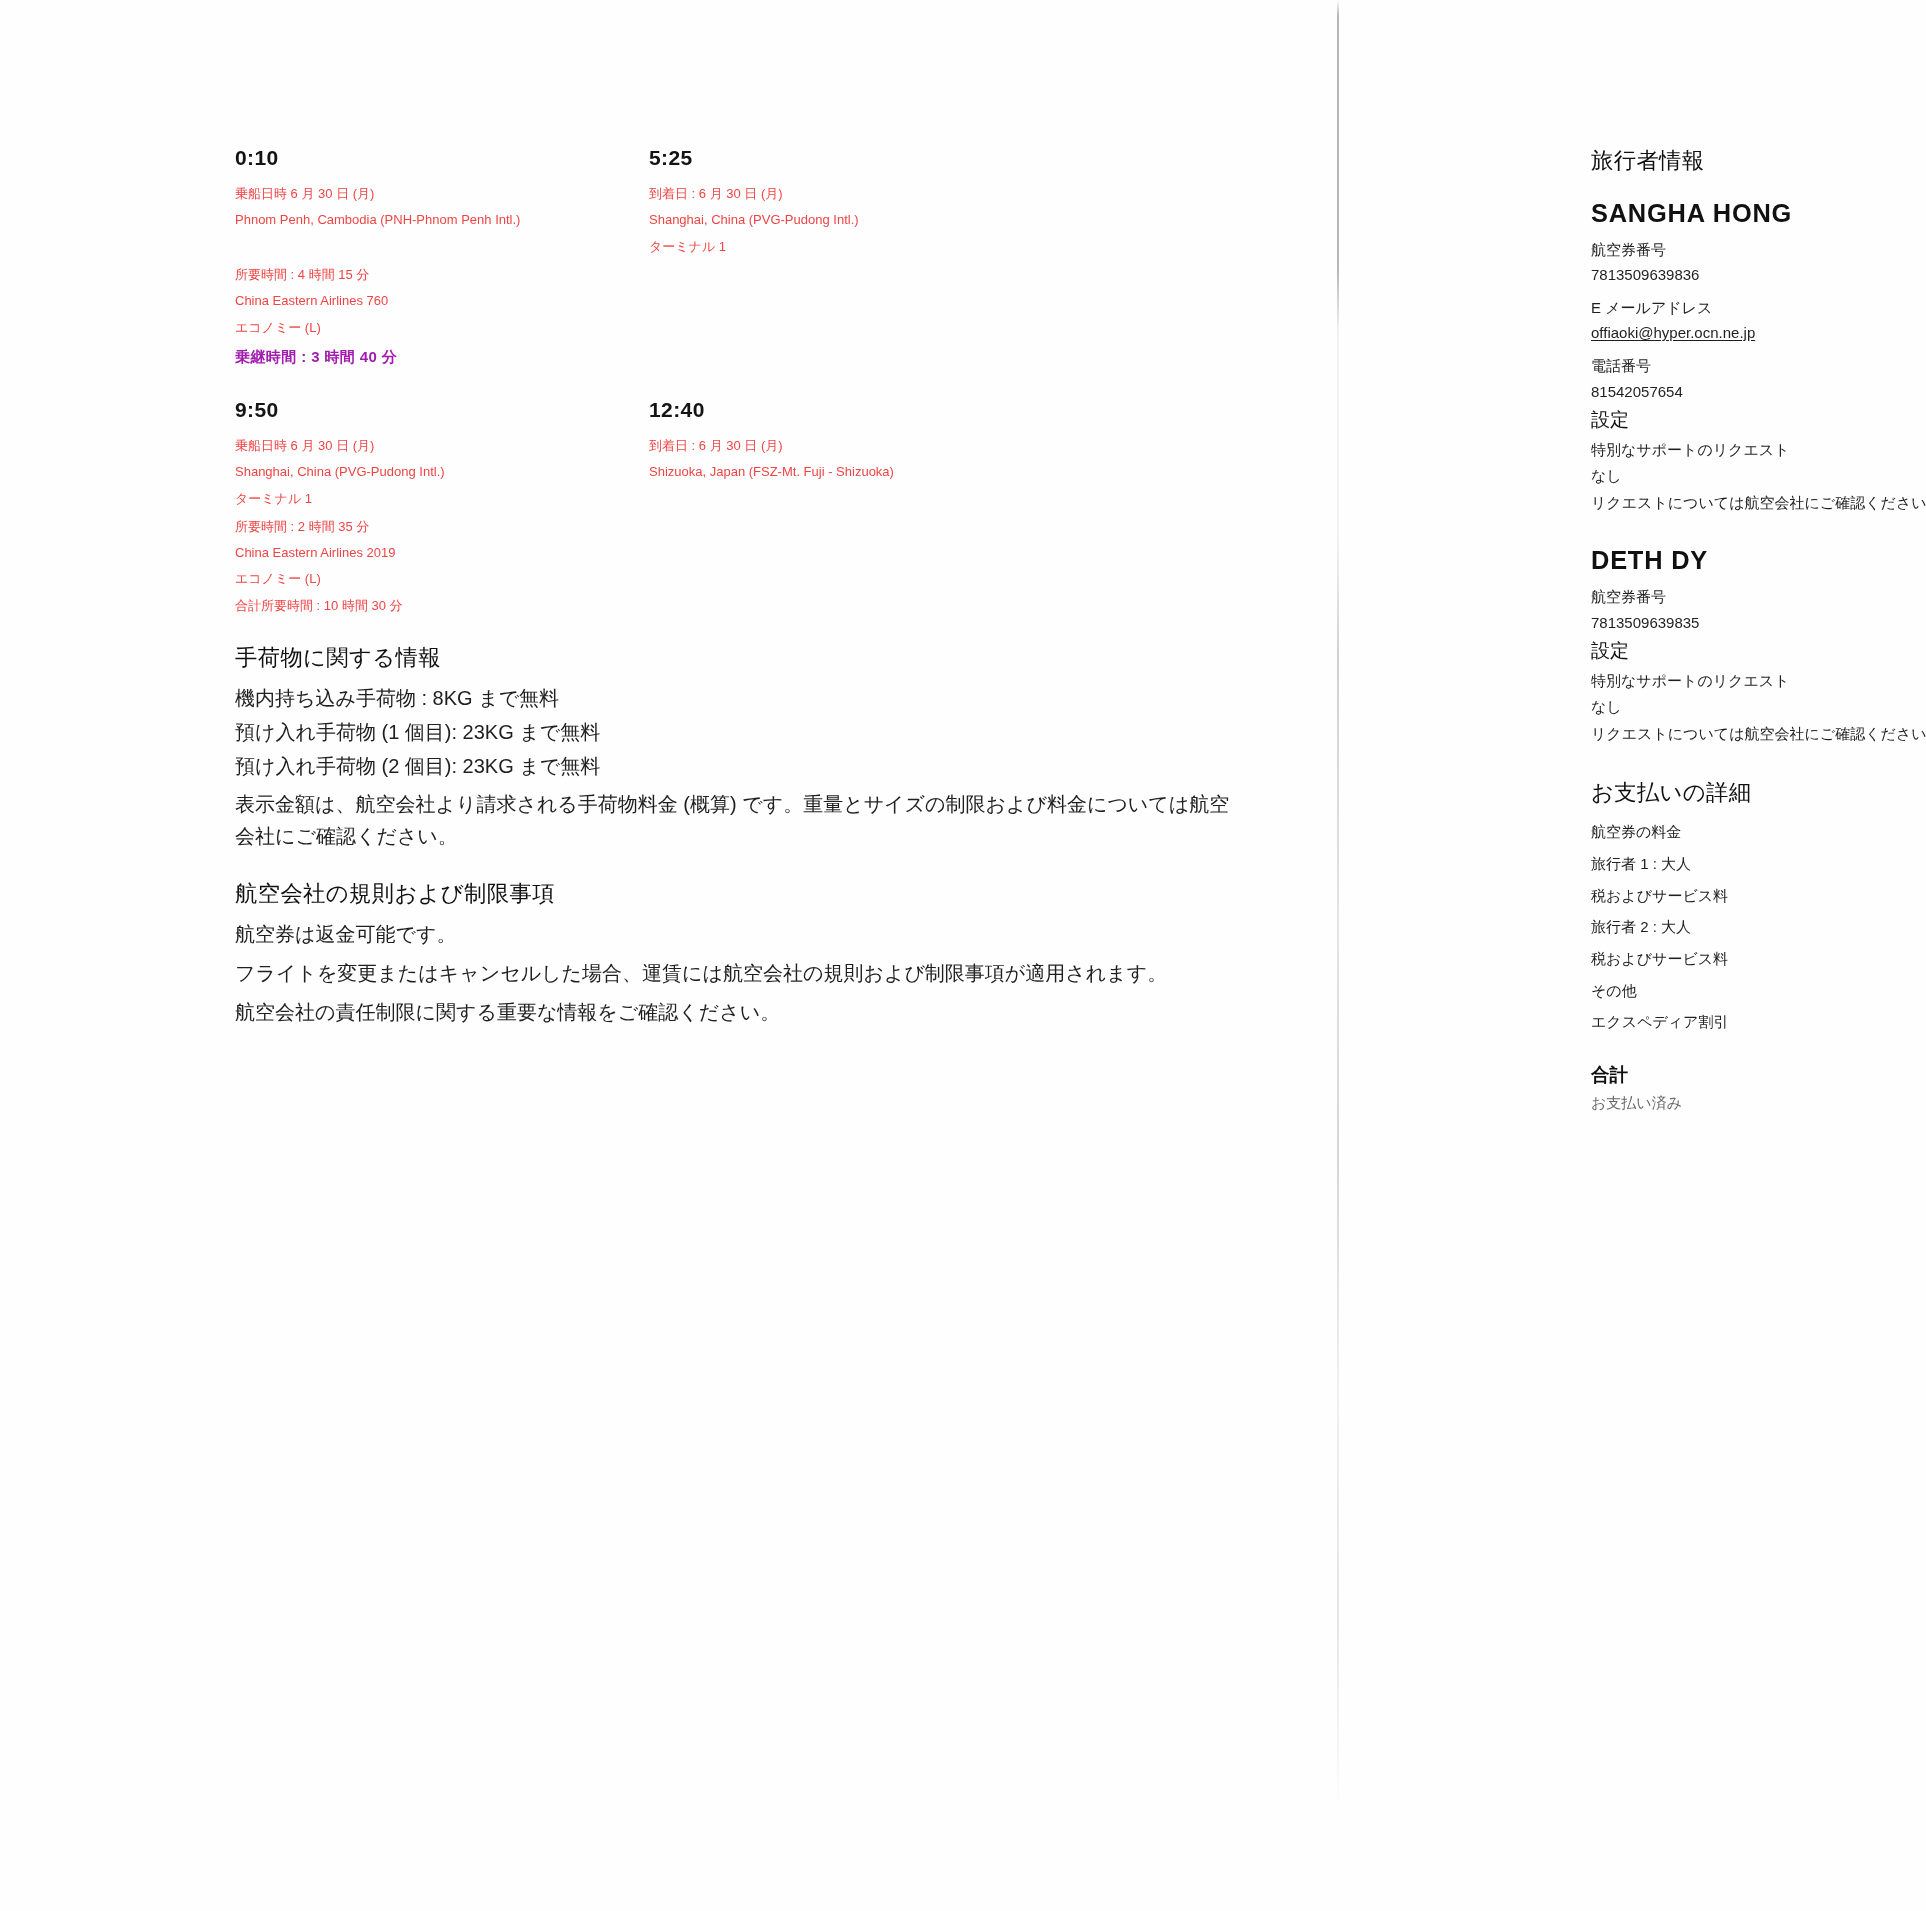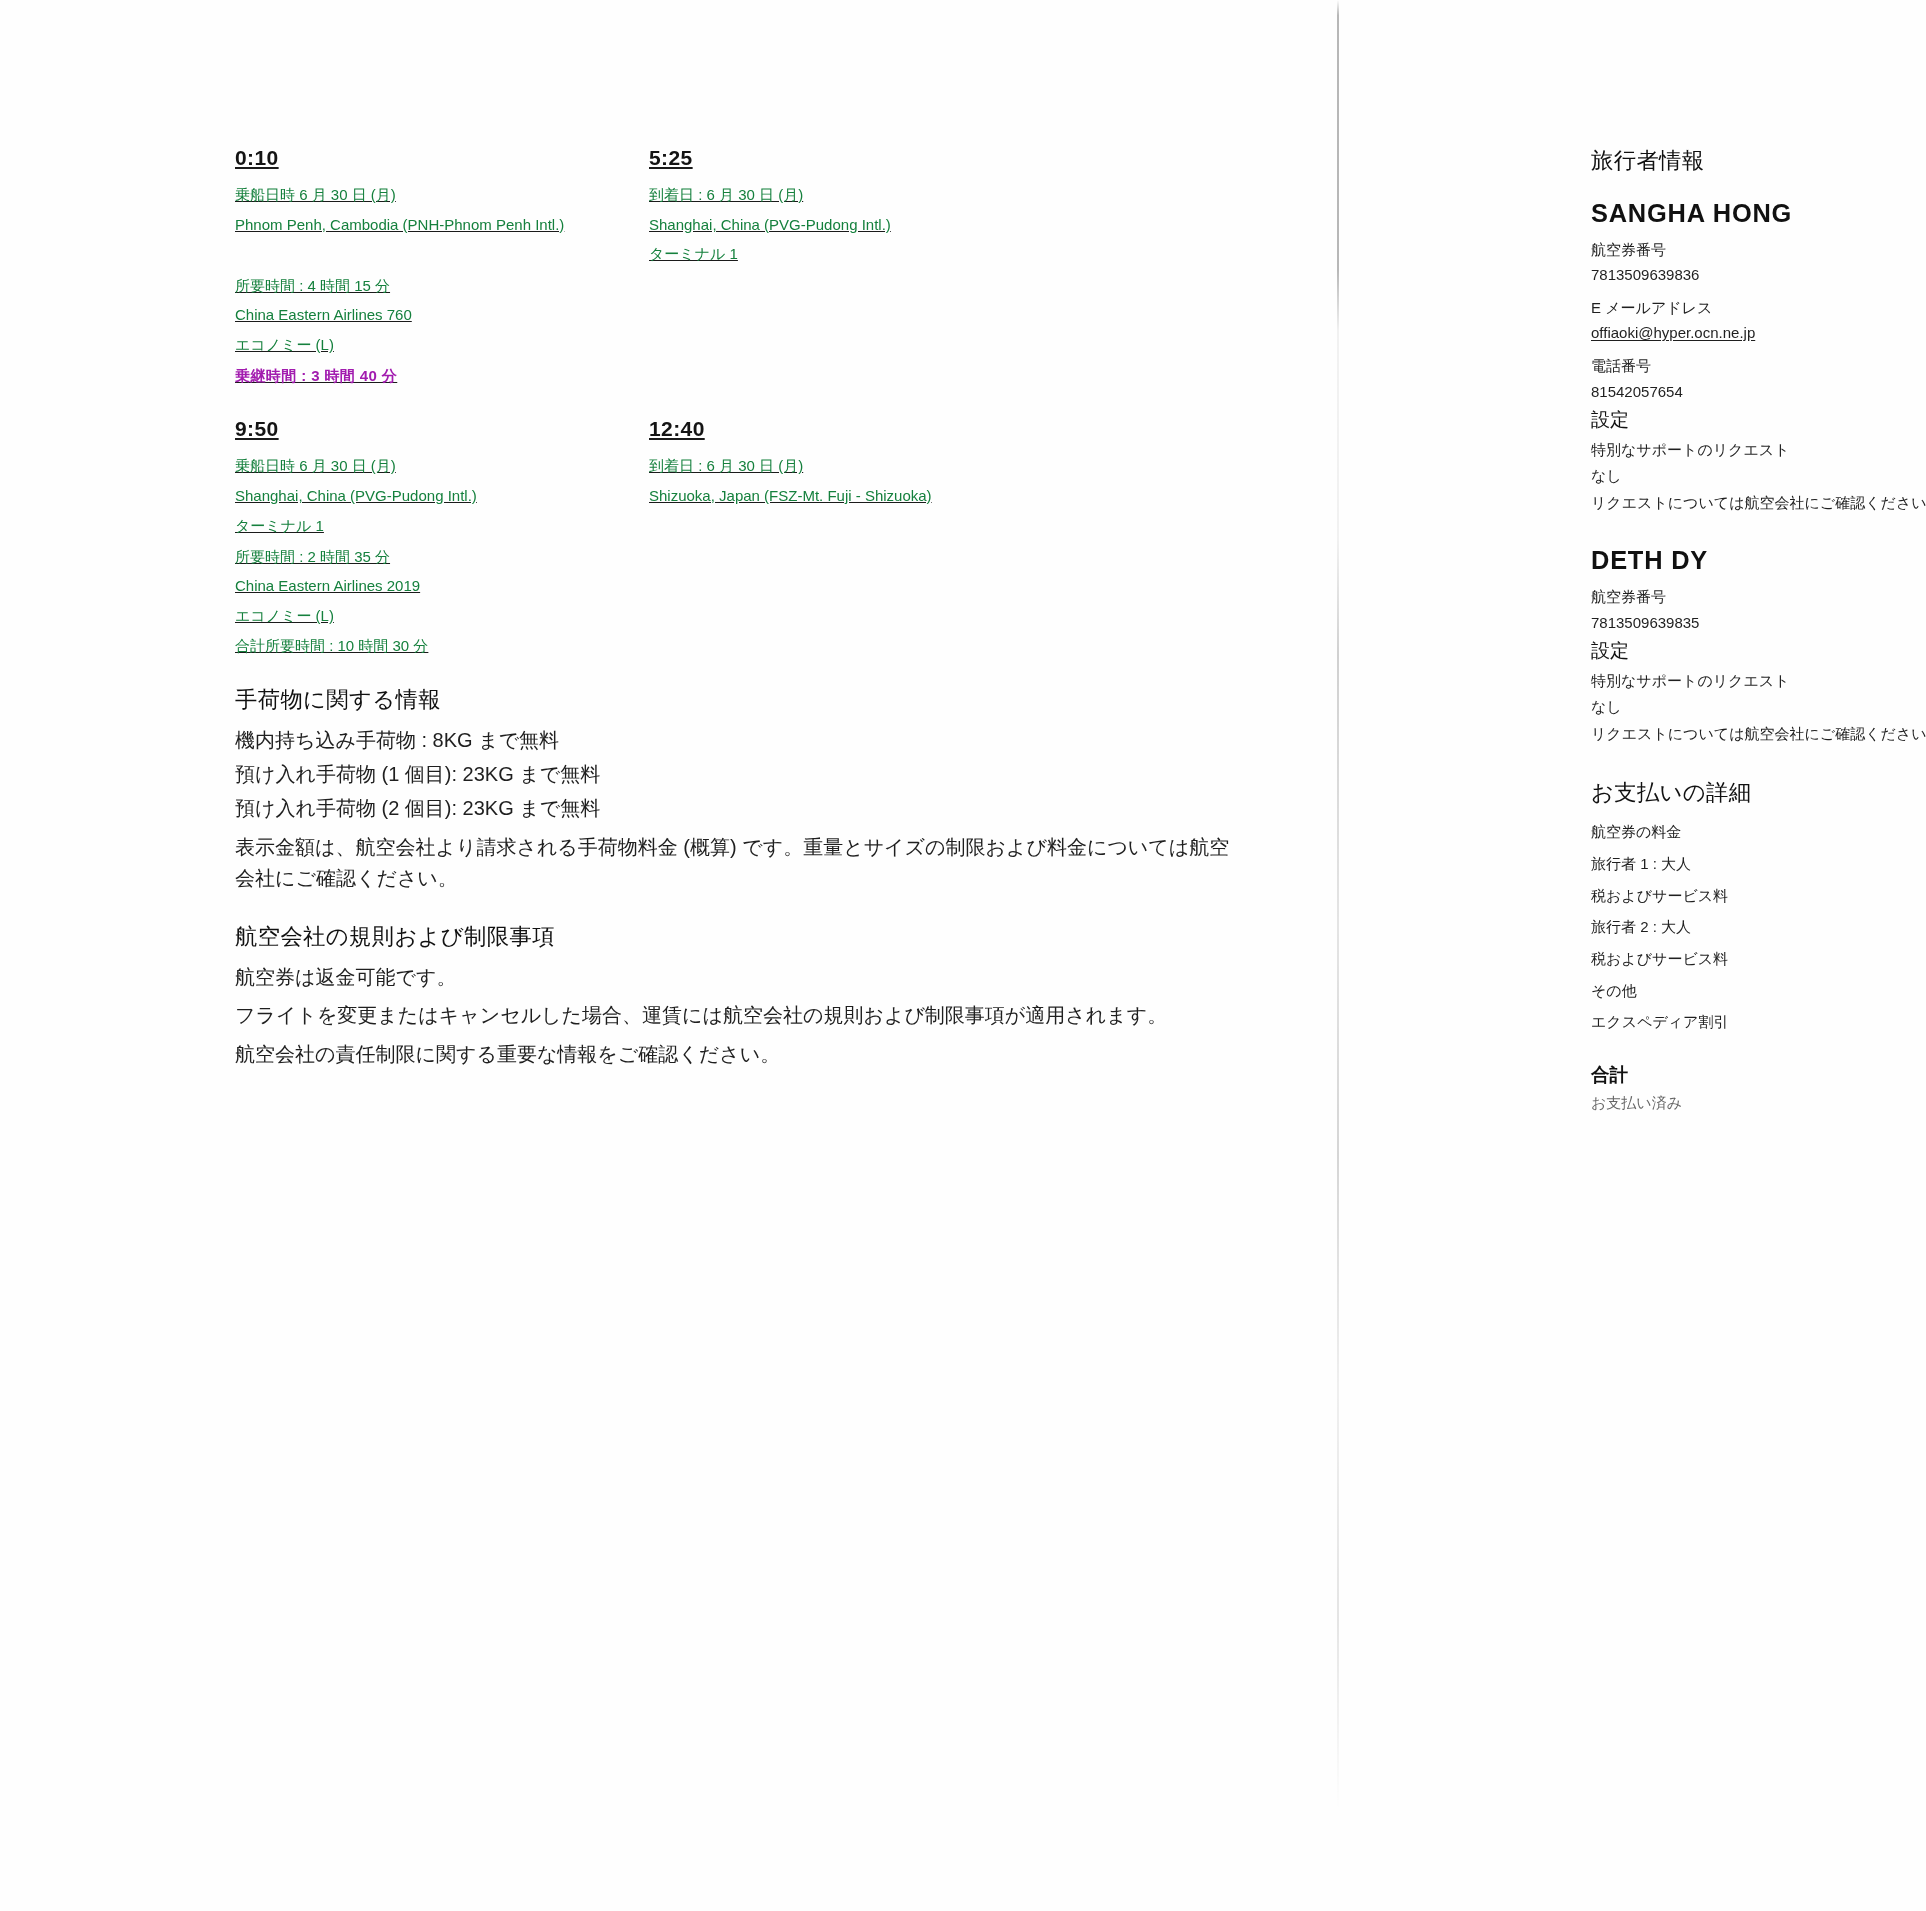--- a/index.html
+++ b/index.html
@@ -56,24 +56,24 @@
 
   
   .t-time {
     font-size: 21px;
     font-weight: 700;
     letter-spacing: 0.4px;
     margin: 0 0 13px 0;
     color: #141414;
   }
   .t-line {
-    font-size: 15px;
+    font-size: 13px;
     line-height: 1.62;
     margin: 0 0 5.4px 0;
-    color: #15803d;
+    color: #ef4444;
     font-weight: 400;
   }
   .t-layover {
     font-size: 15px;
     font-weight: 700;
     margin: 10px 0 0 0;
     color: #a21caf;
     letter-spacing: 0.4px;
   }
   .h-sec {
@@ -89,21 +89,20 @@
     letter-spacing: 0.8px;
     margin: 0 0 10.8px 0;
     color: #111;
   }
 
   
   .segment {
     position: relative;
     width: 100%;
     margin-bottom: 21.6px;
-    text-decoration: underline;
   }
   .seg-cols {
     display: flex;
     gap: 0;
   }
   .seg-col-a { width: 414px; padding-right: 11.6px; box-sizing: border-box; }
   .seg-col-b { width: 539px; }
 
   .seg-extra { margin-top: 1.5px; }
 

